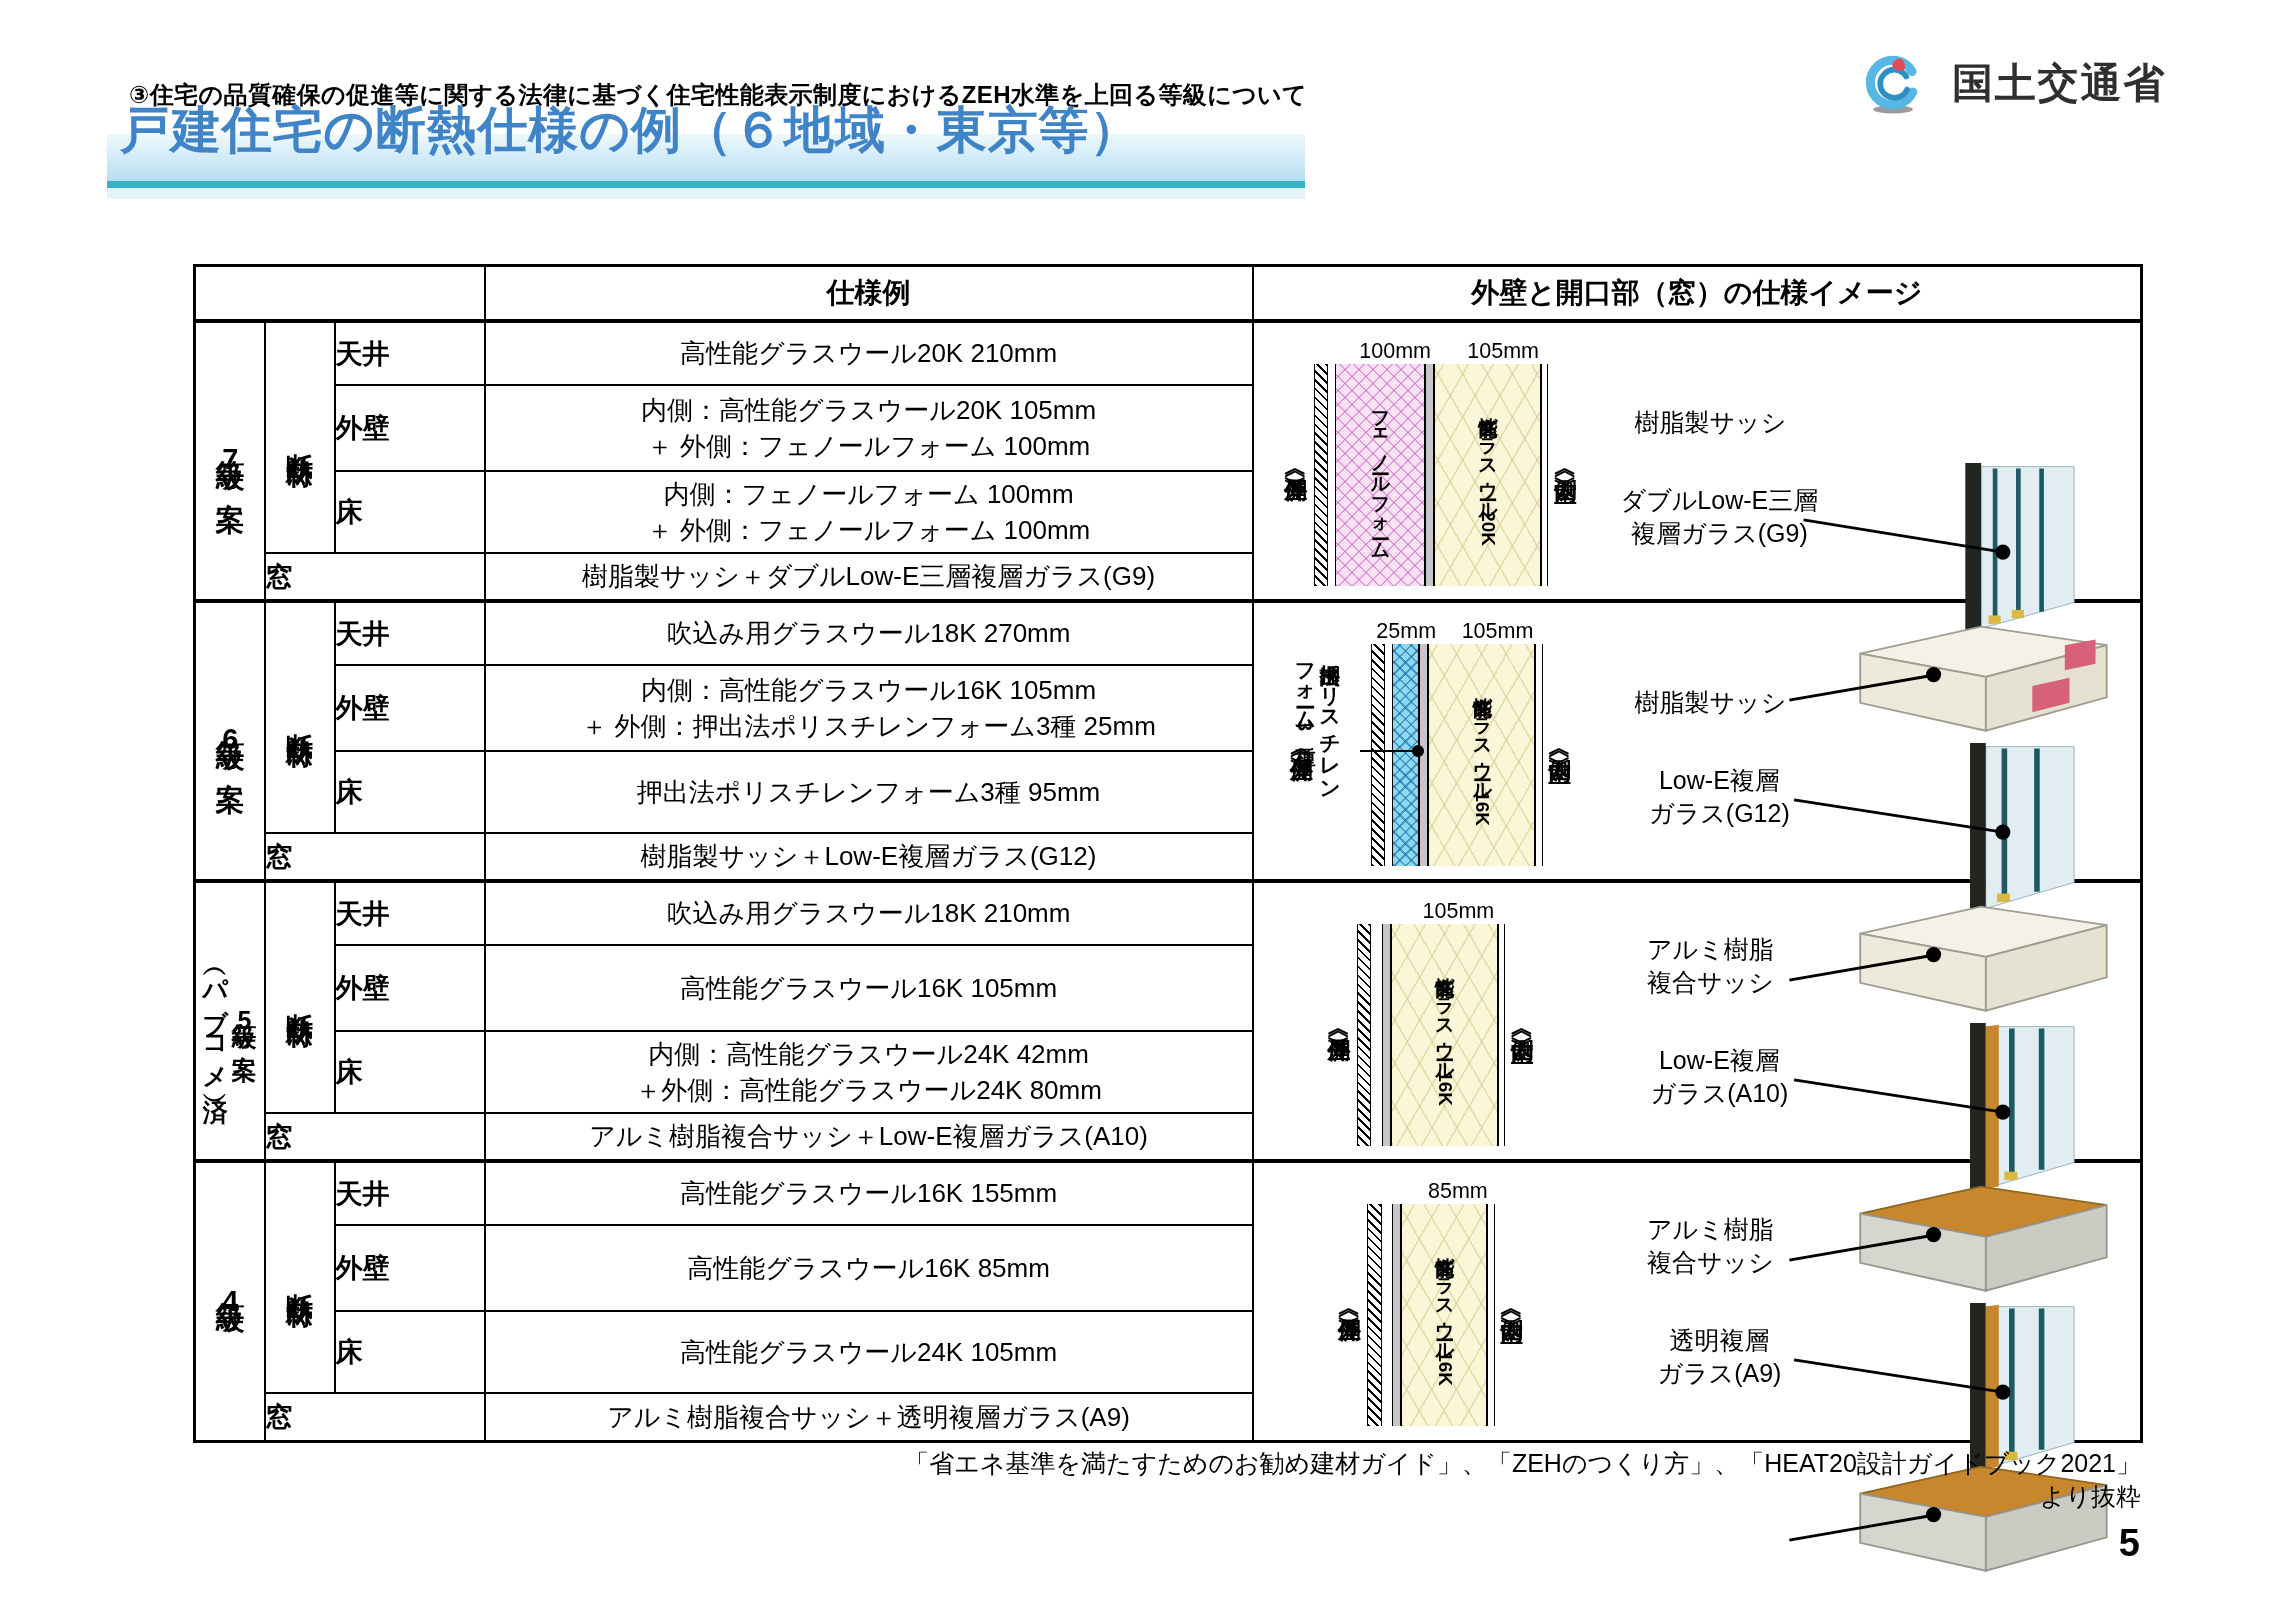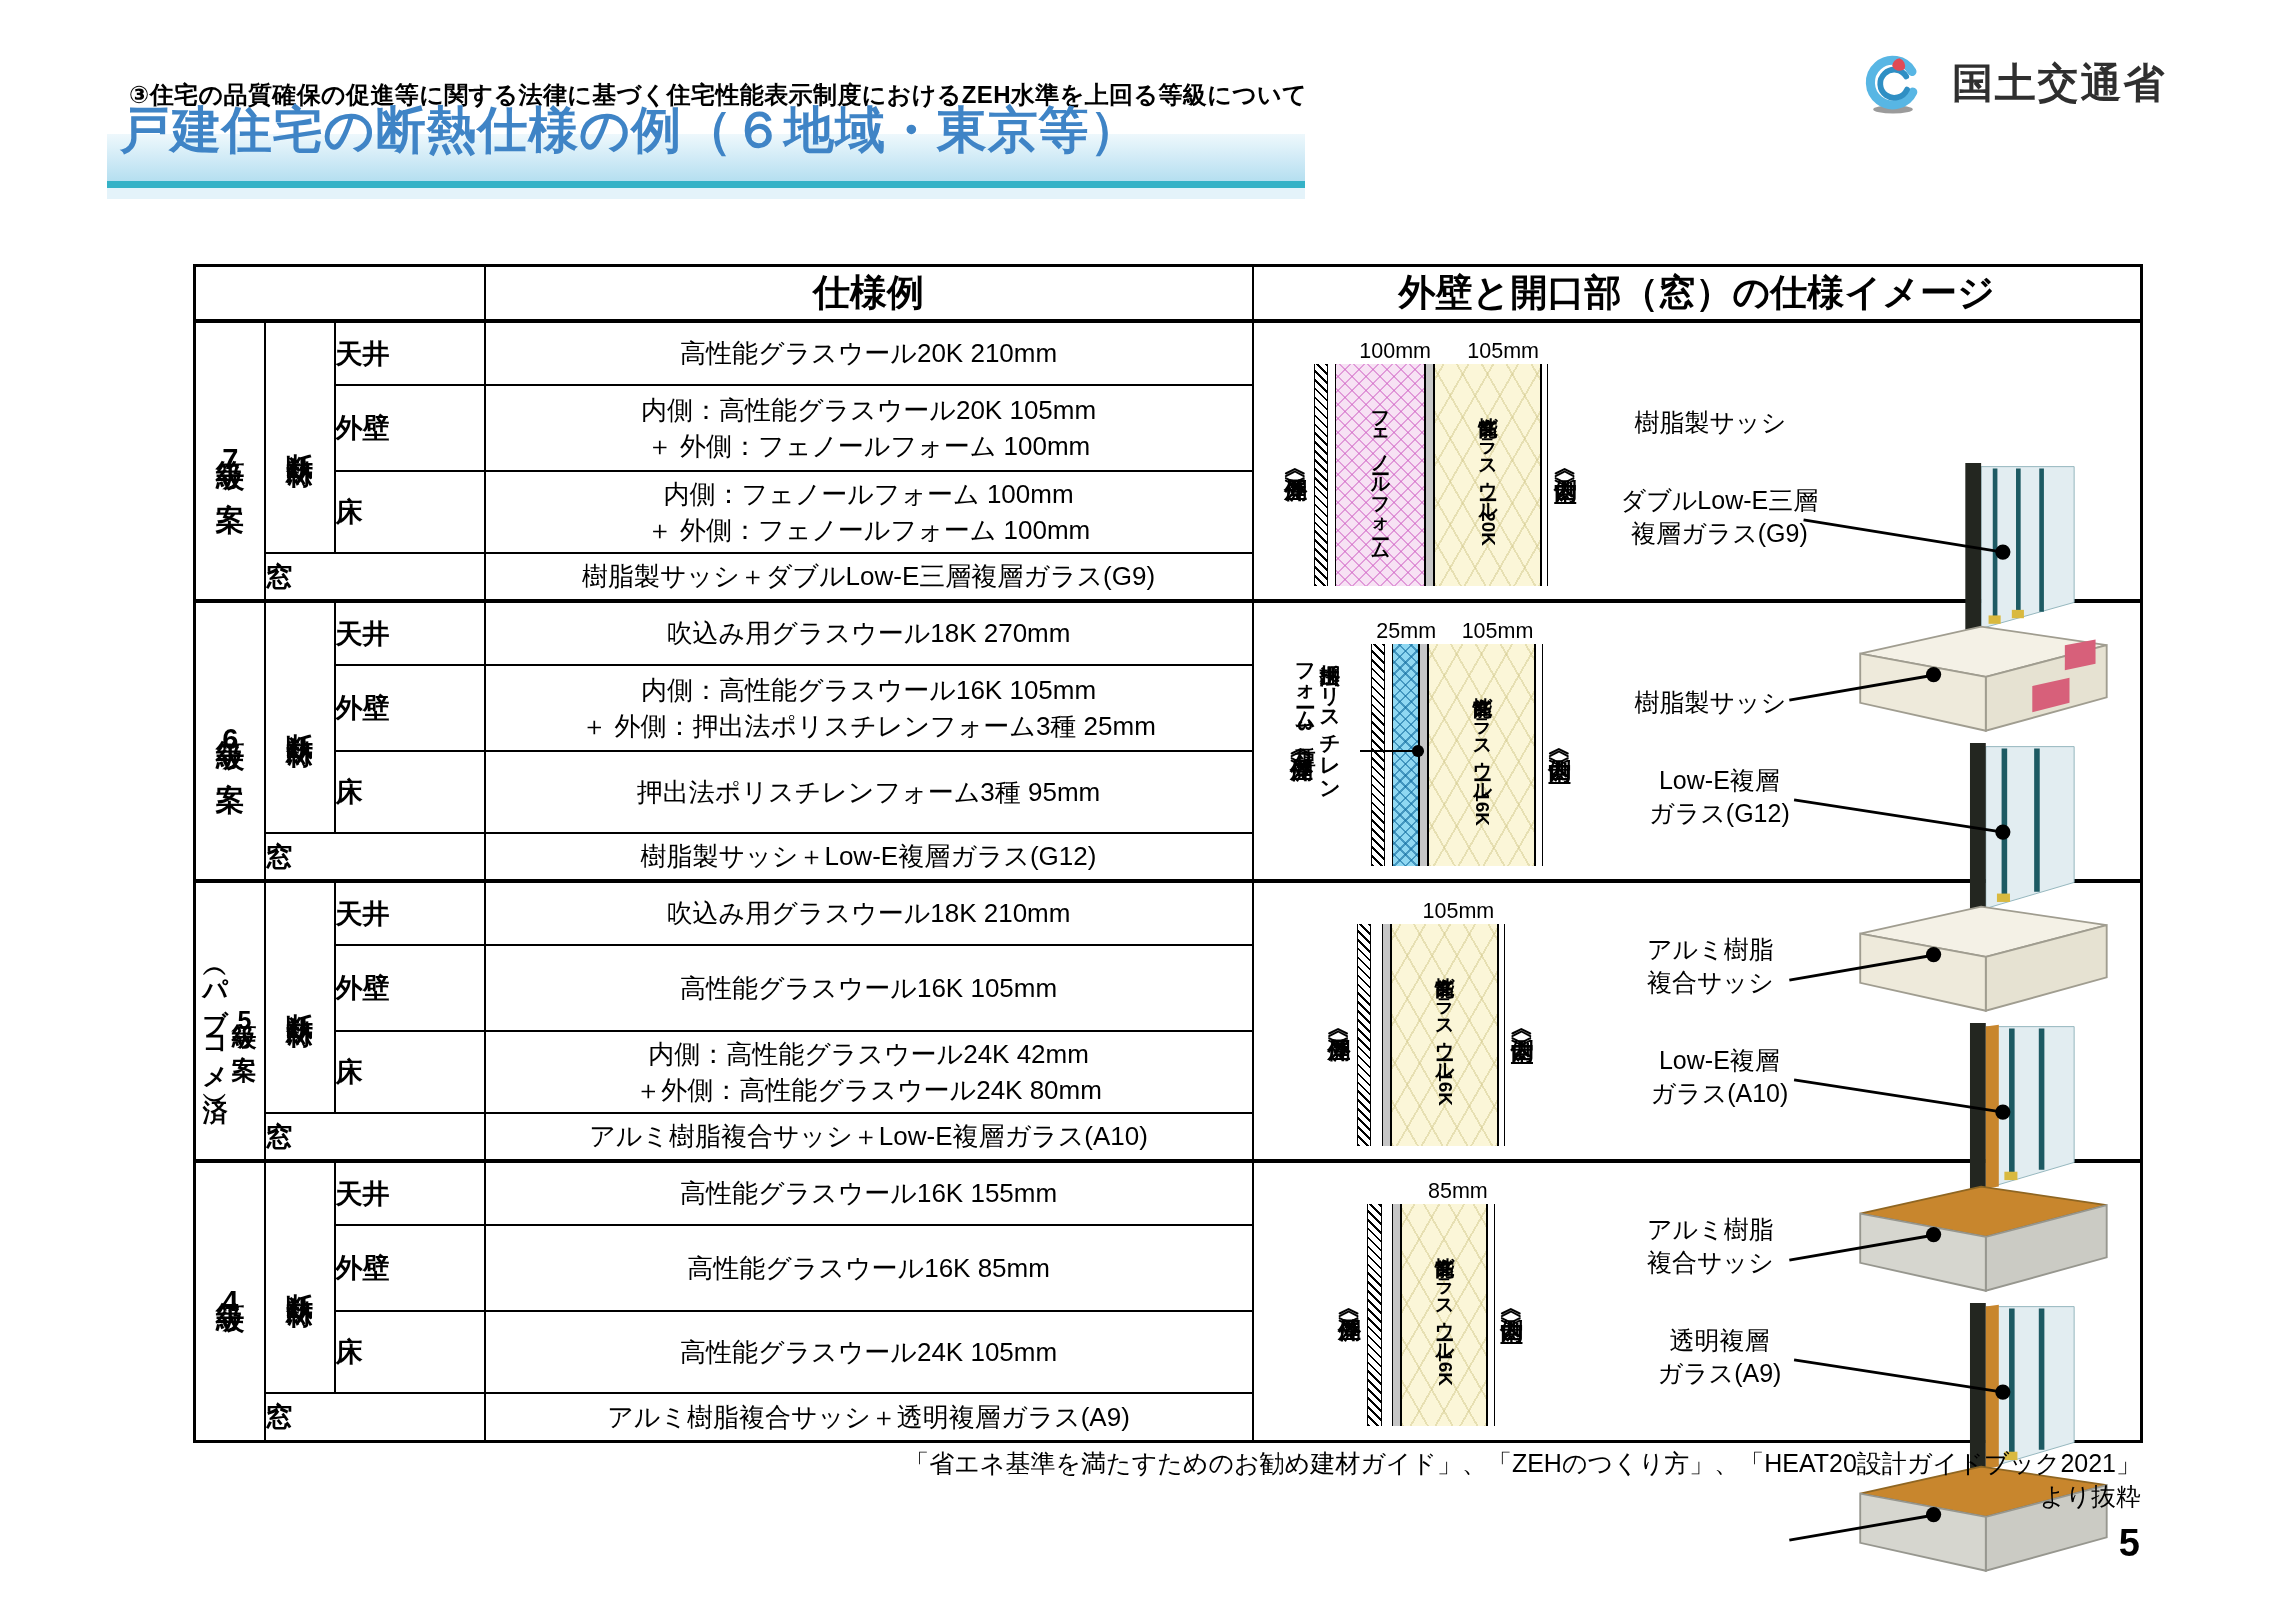--- a/index.html
+++ b/index.html
@@ -21,21 +21,21 @@
   .title-band:after{content:"";position:absolute;left:0;top:54px;width:100%;height:10.7px;background:#e4f3fa;}
   .page-title{position:absolute;left:120px;top:97px;font-size:50px;font-weight:700;color:#3f84c6;letter-spacing:0.9px;z-index:2;}
 
   .logo{position:absolute;right:127px;top:50px;display:flex;align-items:center;gap:26px;}
   .logo-text{font-size:41px;font-weight:700;color:#2f2f2f;letter-spacing:1.8px;}
 
   
   table.spec{position:absolute;left:193px;top:264px;border-collapse:collapse;table-layout:fixed;
     width:1948px;border:3.6px solid #000;}
   table.spec td,table.spec th{border:2.7px solid #000;padding:0;vertical-align:middle;}
-  th.hdr{height:52px;font-size:37px;font-weight:700;border-bottom:4.5px solid #000;}
+  th.hdr{height:52px;font-size:28px;font-weight:700;border-bottom:4.5px solid #000;}
   tr.g-top>td{border-top:4.5px solid #000;}
   tr.r-ceil{height:64px;} tr.r-wall{height:86px;} tr.r-floor{height:82px;} tr.r-win{height:48px;}
   td.grade{text-align:center;}
   .grade-label{display:inline-block;font-size:29px;font-weight:700;line-height:1.15;letter-spacing:3.6px;}
   td.ins{text-align:center;}
   .ins-label{display:inline-block;font-size:27px;font-weight:700;letter-spacing:3.6px;}
   td.part{text-align:left;font-size:27px;font-weight:700;}
   td.specv{text-align:center;font-size:26px;line-height:1.4;margin-left:40px;}
 
   

